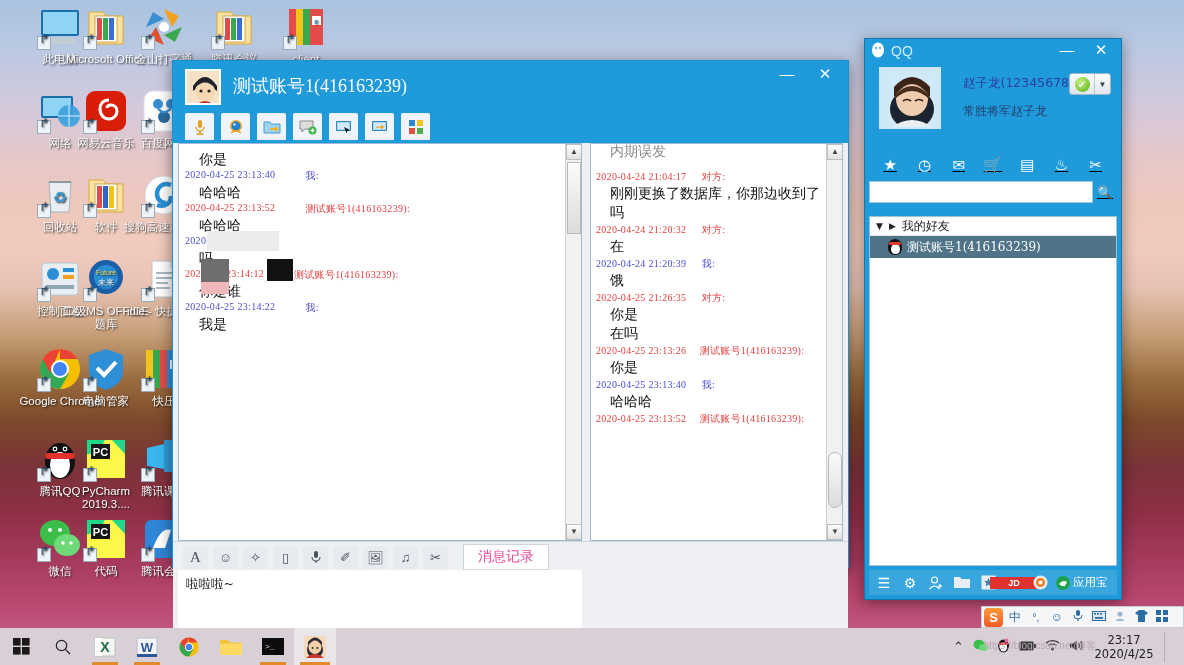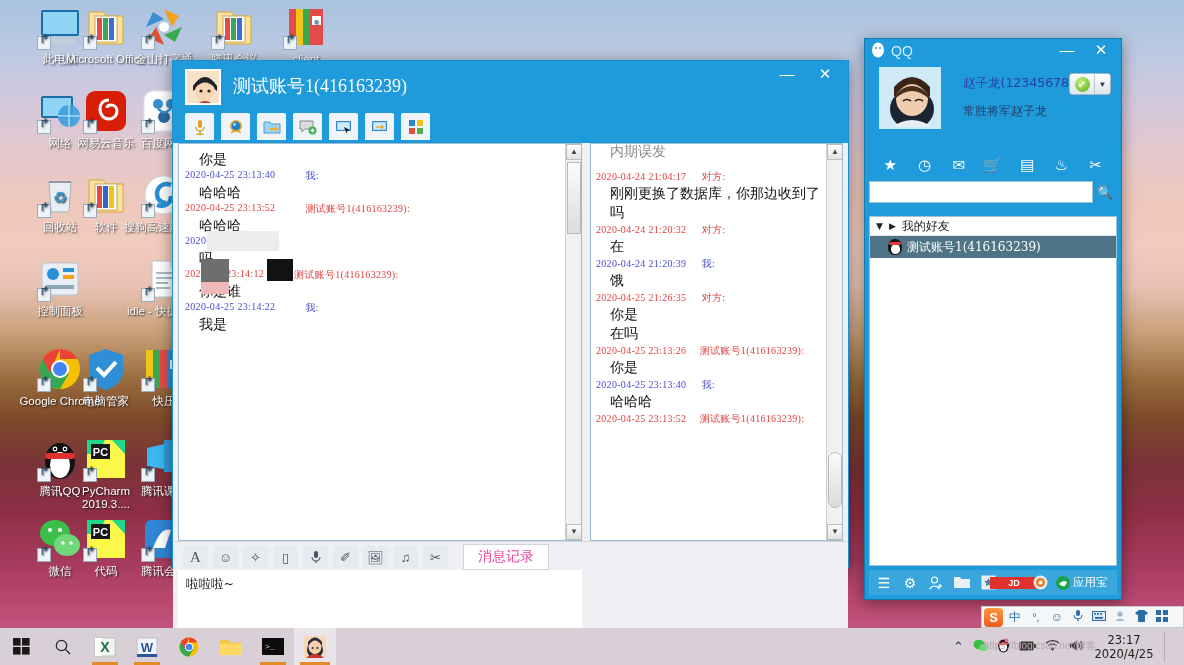--- a/index.html
+++ b/index.html
@@ -73,21 +73,21 @@
       padding:6px 8px; font-size:12.5px; color:#222; font-family:"DejaVu Sans",sans-serif; }
 
   #chat-footer { height:45px; background:#eef0f3; display:flex; align-items:center;
       justify-content:center; gap:18px; padding-right:160px; }
   .fbtn { width:56px; height:23px; background:#25a6e0; color:#fff; font-size:12px;
           display:flex; align-items:center; justify-content:center;
           font-family:"DejaVu Sans",sans-serif;}
 
   
   #qq-window { position:absolute; left:864px; top:38px; width:258px; height:562px;
-      background:#1f9ada; border:1px solid #1279ad; box-shadow:0 3px 14px rgba(0,0,0,.4); }
+      background:#1f9ada; border:1px solid #1279ad; box-shadow:0 3px 14px rgba(0,0,0,.4);text-decoration:underline; }
   #qq-titlebar { height:24px; position:relative; color:#fff; }
   #qq-logo { position:absolute; left:6px; top:3px; font-size:15px; }
   #qq-name { position:absolute; left:26px; top:4px; font-size:14px; color:#cfeeff; }
   #qq-min{position:absolute;right:40px;top:0;width:28px;height:22px;line-height:22px;text-align:center;font-size:15px;}
   #qq-close{position:absolute;right:6px;top:0;width:28px;height:22px;line-height:22px;text-align:center;font-size:15px;}
   #qq-profile { height:86px; position:relative; }
   #qq-avatar { position:absolute; left:14px; top:4px; width:62px; height:62px;
       border:2px solid #cde8f7; background:linear-gradient(#cfe9f6,#7fb6d8); overflow:hidden; }
   #qq-nick { position:absolute; left:98px; top:12px; font-size:12.5px; color:#2b3ea8;
       font-family:"DejaVu Sans",sans-serif;}
@@ -256,20 +256,29 @@
     <div class="dicon" style="left: 14px; top: 256px;">
       <div class="gfx"><svg width="46" height="46" viewBox="0 0 46 46">
           <rect x="5" y="7" width="36" height="32" rx="3" fill="#e8eef3" stroke="#b9c6cf"></rect>
           <circle cx="16" cy="18" r="6" fill="#2b8fd6"></circle>
           <rect x="26" y="12" width="11" height="4" fill="#2b8fd6"></rect>
           <rect x="26" y="19" width="11" height="4" fill="#f0a21e"></rect>
           <rect x="9" y="29" width="28" height="4" fill="#8fa7b6"></rect>
         </svg><span class="shortcut-arrow"></span></div>
       <span class="lbl">控制面板</span>
     </div>
+    <div class="dicon" style="left: 60px; top: 256px;">
+      <div class="gfx"><svg width="46" height="46" viewBox="0 0 46 46">
+          <circle cx="23" cy="21" r="17" fill="#1a5fa8"></circle>
+          <circle cx="23" cy="21" r="12" fill="#2b8fd6"></circle>
+          <text x="23" y="19" font-size="7" fill="#ffd84d" text-anchor="middle" font-family="Liberation Sans">Future</text>
+          <text x="23" y="29" font-size="8" fill="#fff" text-anchor="middle">未来</text>
+        </svg><span class="shortcut-arrow"></span></div>
+      <span class="lbl">二级MS OFFICE题库</span>
+    </div>
     <div class="dicon" style="left: 118px; top: 256px;">
       <div class="gfx"><svg width="46" height="46" viewBox="0 0 46 46">
           <path d="M11 5h18l7 7v29H11Z" fill="#fff" stroke="#b9c2ca"></path>
           <path d="M29 5v7h7" fill="#dde5ea"></path>
           <path d="M15 17h16M15 22h16M15 27h12M15 32h14" stroke="#8fa3b0" stroke-width="1.5"></path>
         </svg><span class="shortcut-arrow"></span></div>
       <span class="lbl">idle - 快捷方式</span>
     </div>
     <div class="dicon" style="left: 60px; top: 346px;">
       <div class="gfx"><svg width="46" height="46" viewBox="0 0 46 46">

